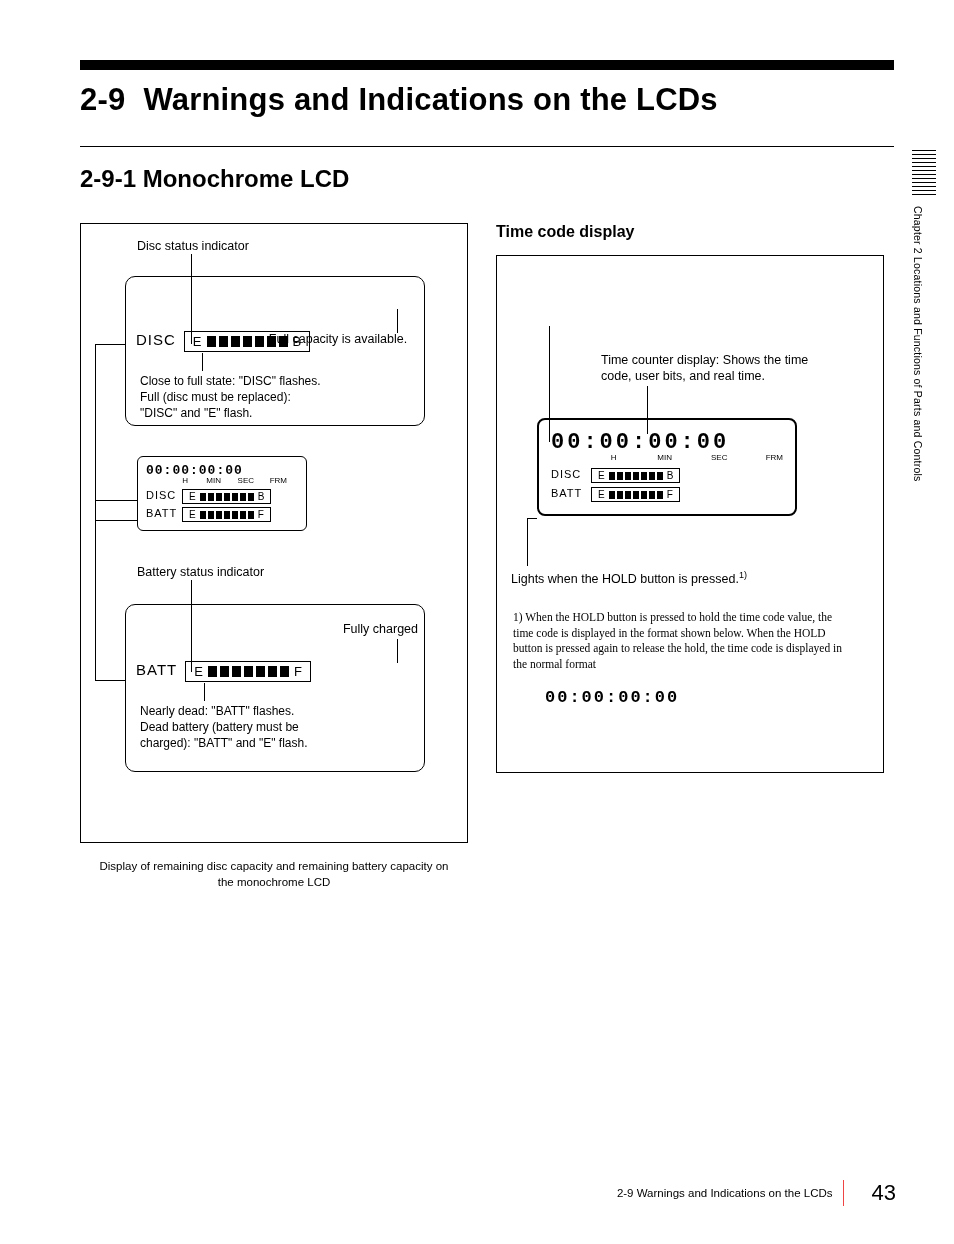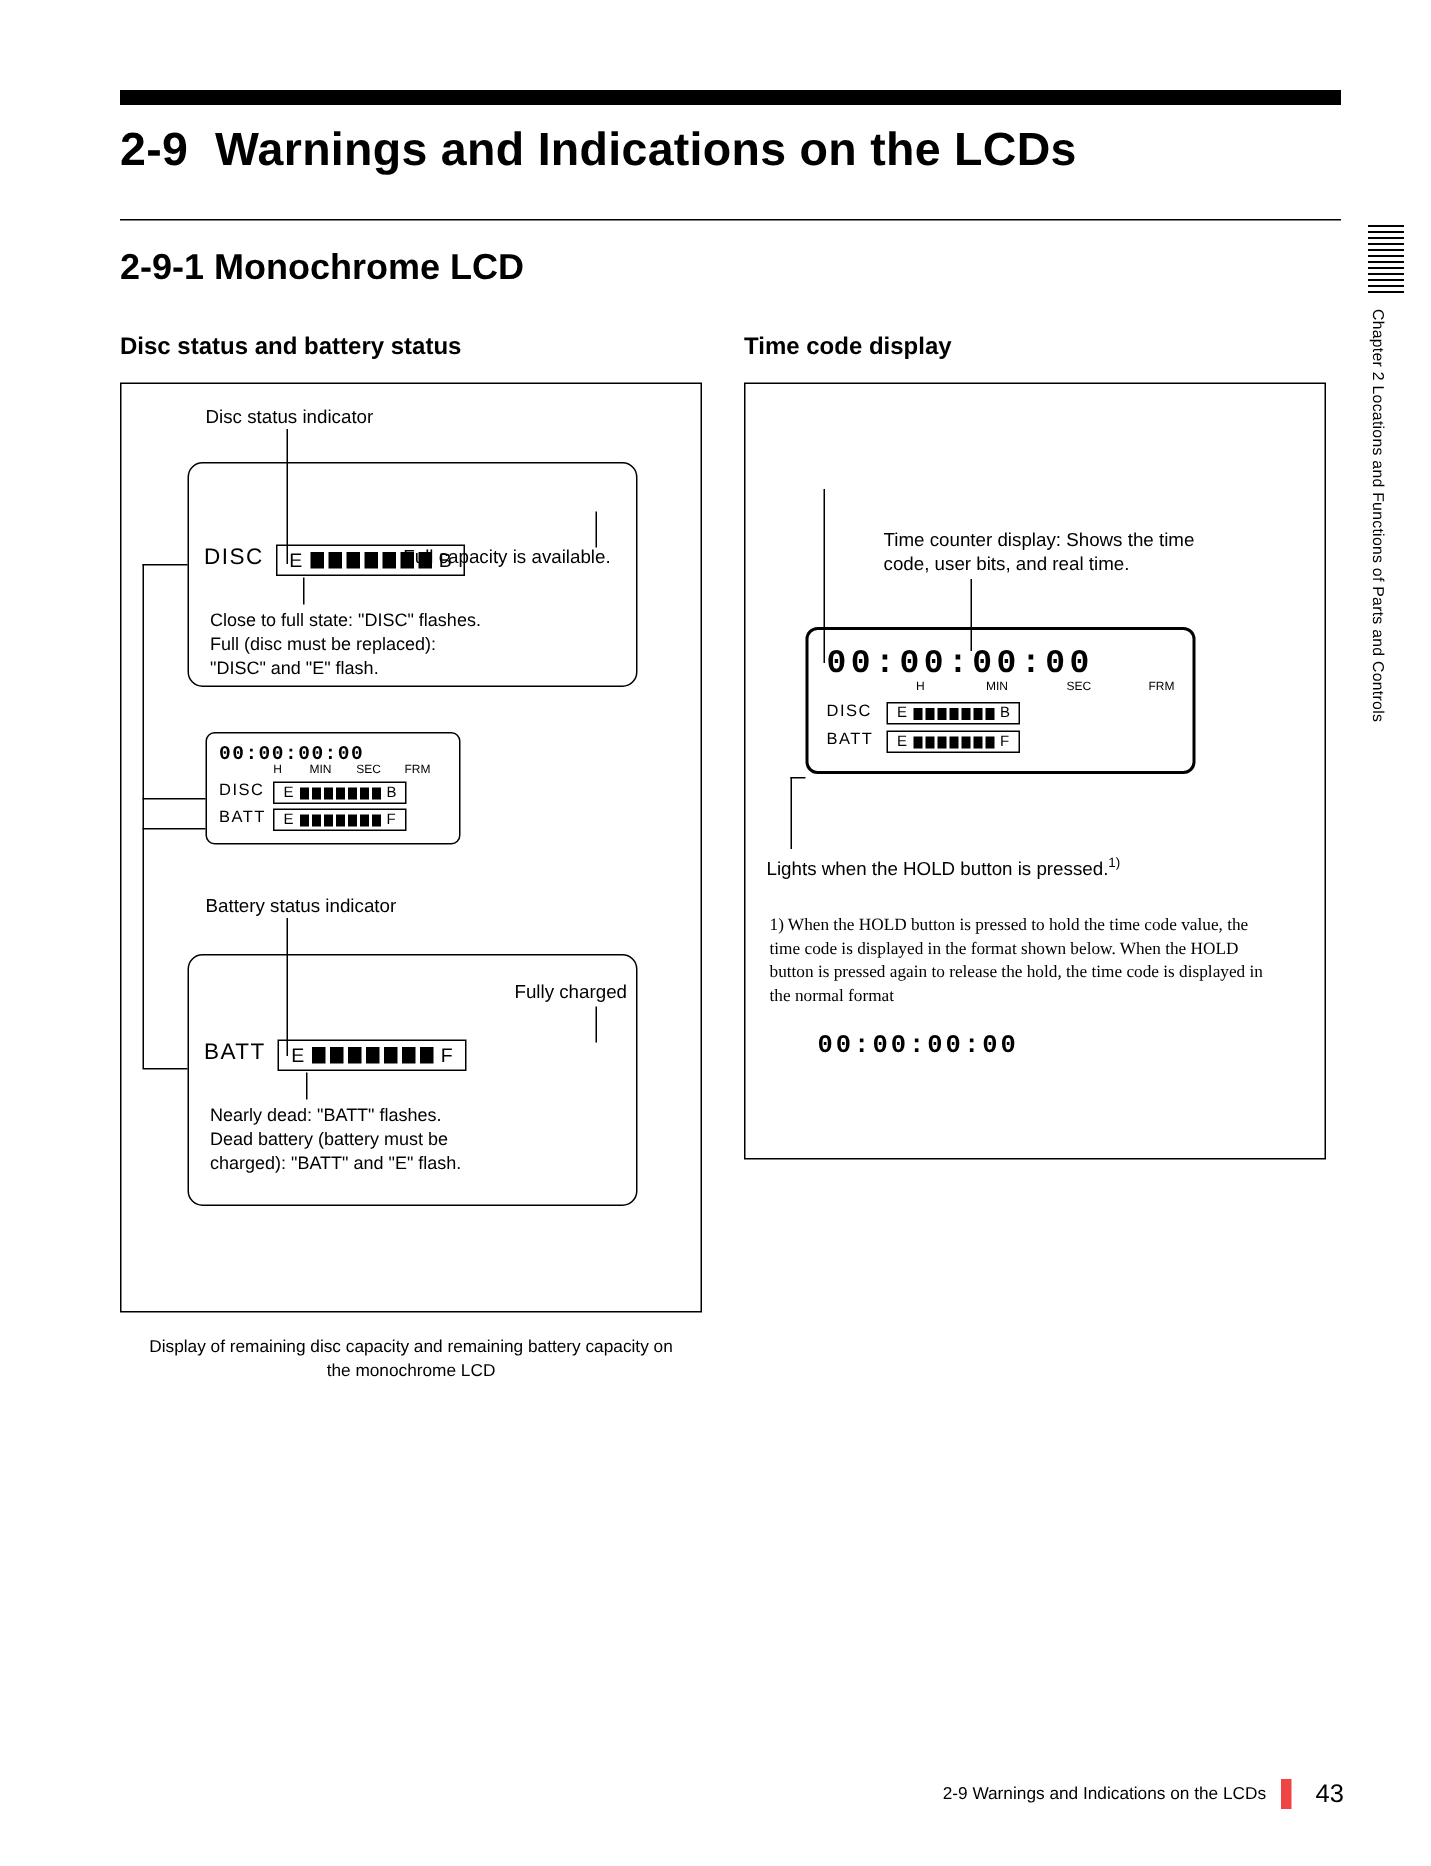--- a/index.html
+++ b/index.html
@@ -43,41 +43,40 @@
   .abs { position: absolute; }
 
   
   .side-tab { position: absolute; right: 18px; top: 150px; width: 24px; height: 420px; }
   .side-tab .stripes { width: 24px; height: 46px;
     background: repeating-linear-gradient(to bottom, #000 0, #000 1.5px, #fff 1.5px, #fff 4px); }
   .side-tab .vtext { writing-mode: vertical-rl; transform: rotate(0deg); font-size: 10.5px;
     margin-top: 10px; letter-spacing: 0.2px; }
 
   .footer { position: absolute; right: 58px; bottom: 38px; font-size: 11.5px; display: flex; align-items: center; gap: 10px; }
-  .footer .pnum { font-size: 17px; border-left: 7px solid #ef4444; padding-left: 16px; }
+  .footer .pnum { font-size: 22px; border-left: 1px solid #ef4444; padding-left: 28px; }
   .pointer-line { background: #000; position: absolute; }
   .rounded-box { border: 1.5px solid #000; border-radius: 10px; padding: 10px 12px; }
   sup { font-size: 9px; }
 </style>
 </head>
 <body>
 
 <div class="page">
 
   <div class="black-bar"></div>
   <div class="h1">
     <span class="h1-num">2-9</span><span>Warnings and Indications on the LCDs</span>
   </div>
   <div class="thin-rule"></div>
   <div class="h2">2-9-1 Monochrome LCD</div>
 
   <div class="cols">
 
     <div class="col">
-      <div class="h3">Disc status and battery status</div>
 
       <div class="figure left">
 
         <div class="abs annot" style="left:56px; top:14px;">Disc status indicator</div>
         <div class="pointer-line abs" style="left:110px; top:30px; width:1px; height:90px;"></div>
 
         <div class="abs rounded-box" style="left:44px; top:52px; width:300px; height:150px;">
 
           <div class="abs annot" style="right:6px; top:14px; text-align:center; width:160px;margin-top:40px;">Full capacity is available.</div>
           <div class="pointer-line abs" style="right:26px; top:32px; width:1px; height:24px;"></div>
@@ -177,21 +176,21 @@
       <div class="caption">Display of remaining disc capacity and remaining battery capacity on the monochrome LCD</div>
     </div>
 
     <div class="col">
       <div class="h3">Time code display</div>
 
       <div class="figure right">
 
         <div class="pointer-line abs" style="left:52px; top:70px; width:1px; height:116px;"></div>
 
-        <div class="abs annot" style="left:92px; top:96px; width:236px;">Time counter display: Shows the time code, user bits, and real time.</div>
+        <div class="abs annot" style="left:104px; top:96px; width:236px;">Time counter display: Shows the time code, user bits, and real time.</div>
         <div class="pointer-line abs" style="left:150px; top:130px; width:1px; height:48px;"></div>
 
         <div class="abs mini-lcd big" style="left:40px; top:162px;">
           <div class="tc-big">00:00:00:00</div>
           <div class="tc-units">
             <span style="width:66px; text-align:right;">H</span>
             <span style="width:56px; text-align:right;">MIN</span>
             <span style="width:56px; text-align:right;">SEC</span>
             <span style="width:56px; text-align:right;">FRM</span>
           </div>

